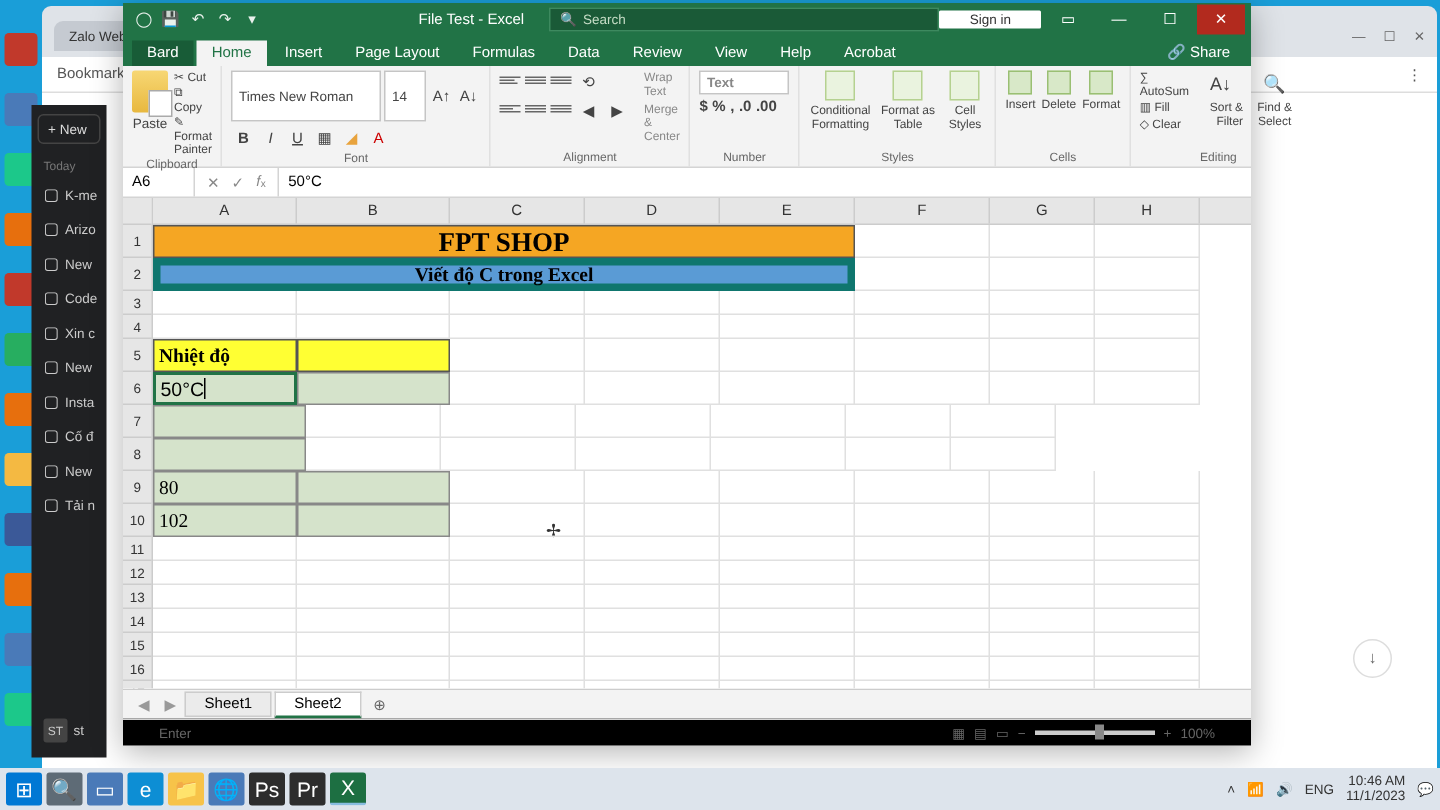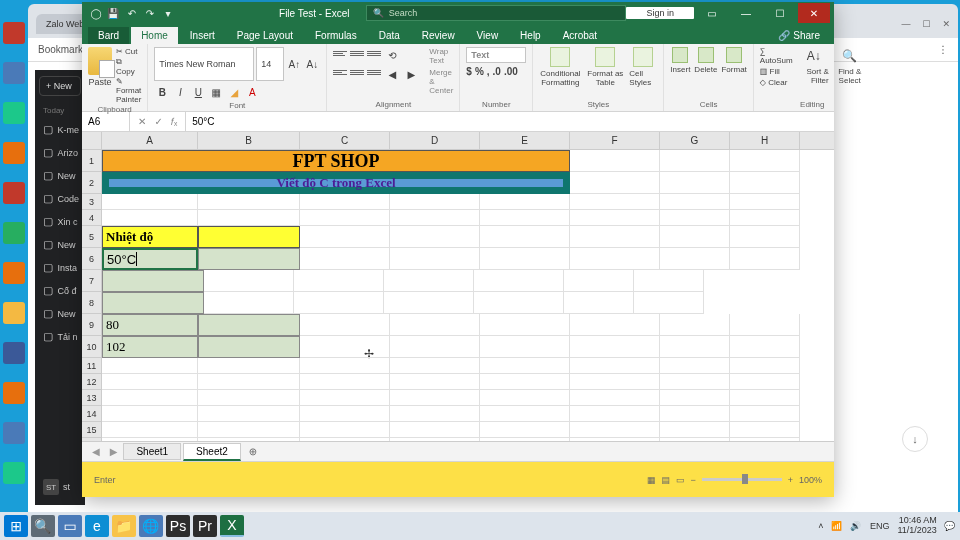--- a/index.html
+++ b/index.html
@@ -32,21 +32,21 @@
 .chrome-window { position: absolute; left: 28px; top: 4px; right: 2px; height: 40px; background: #dfe3e8; border-radius: 6px 6px 0 0; display: flex; align-items: center; padding: 4px 8px; gap: 4px; font-size: 9px; }
 .chrome-tab { background: #fff; border-radius: 6px 6px 0 0; padding: 3px 10px; font-size: 9px; color: #333; white-space: nowrap; overflow: hidden; max-width: 90px; height: 20px; display: flex; align-items: center; }
 .chrome-tab.inactive { background: #c5cad1; }
 .chrome-controls { margin-left: auto; display: flex; gap: 12px; color: #666; }
 
 .chrome-toolbar { position: absolute; left: 28px; top: 38px; right: 2px; height: 24px; background: #fff; border-bottom: 1px solid #ddd; display: flex; align-items: center; padding: 0 10px; gap: 10px; font-size: 10px; color: #555; }
 .chrome-body { position: absolute; left: 28px; top: 62px; right: 2px; bottom: 28px; background: #fff; }
 .chrome-round { position: absolute; right: 30px; bottom: 60px; width: 26px; height: 26px; background: #fff; border: 1px solid #ddd; border-radius: 50%; display: flex; align-items: center; justify-content: center; color: #666; }
 
 
-.dark-sidebar { position: absolute; left: 35px; top: 70px; width: 50px; bottom: 35px; background: #202123; display: flex; flex-direction: column; padding: 6px 4px; gap: 2px; color: #aaa; font-size: 9px; overflow: hidden; }
+.dark-sidebar { position: absolute; left: 21px; top: 70px; width: 50px; bottom: 35px; background: #202123; display: flex; flex-direction: column; padding: 6px 4px; gap: 2px; color: #aaa; font-size: 9px; overflow: hidden; }
 .ds-new { border: 1px solid #444; border-radius: 4px; padding: 4px 6px; color: #ddd; margin-bottom: 6px; font-size: 9px; white-space: nowrap; }
 .ds-item { padding: 4px 4px; display: flex; align-items: center; gap: 4px; white-space: nowrap; color: #ccc; font-size: 9px; overflow: hidden; }
 .ds-item .msg { font-size: 11px; }
 .ds-st { margin-top: auto; background: #444; width: 16px; height: 16px; border-radius: 2px; font-size: 8px; display: inline-flex; align-items: center; justify-content: center; }
 
 
 .excel-window { position: absolute; left: 82px; top: 2px; width: 752px; height: 495px; background: #fff; box-shadow: 0 4px 20px rgba(0,0,0,0.3); display: flex; flex-direction: column; }
 
 .excel-titlebar { height: 22px; background: #217346; display: flex; align-items: center; color: #fff; font-size: 10px; }
 .excel-qa { display: flex; gap: 6px; padding: 0 8px; align-items: center; }
@@ -125,38 +125,38 @@
 .ch { border-right: 1px solid #ccc; font-size: 10px; display: flex; align-items: center; justify-content: center; color: #333; }
 .ch.ca { width: 96px; } .ch.cb { width: 102px; } .ch.cc { width: 90px; } .ch.cd { width: 90px; } .ch.ce { width: 90px; } .ch.cf { width: 90px; } .ch.cg { width: 70px; } .ch.chh { width: 70px; }
 
 .rows { position: relative; }
 .row { display: flex; height: 16px; }
 .row.tall { height: 22px; }
 .cell { border-right: 1px solid #e0e0e0; border-bottom: 1px solid #e0e0e0; font-size: 10px; padding: 0 3px; display: flex; align-items: center; }
 .cell.ca { width: 96px; } .cell.cb { width: 102px; } .cell.cc { width: 90px; } .cell.cd { width: 90px; } .cell.ce { width: 90px; } .cell.cf { width: 90px; } .cell.cg { width: 70px; } .cell.chh { width: 70px; }
 
 .merged-title { width: 468px; background: #f5a623; border: 1px solid #555; font-family: "Times New Roman", serif; font-weight: bold; font-size: 18px; justify-content: center; }
-.merged-sub { width: 468px; background: #5a9bd5; border: 7px solid #0f766e; font-family: "Times New Roman", serif; font-weight: bold; font-size: 13px; justify-content: center; color: #4c1d95; }
+.merged-sub { width: 468px; background: #5a9bd5; border: 5px solid #0f766e; font-family: "Times New Roman", serif; font-weight: bold; font-size: 13px; justify-content: center; color: #000000; }
 .yellow-hdr { background: #ffff33; border: 1px solid #555; font-family: "Times New Roman", serif; font-weight: bold; font-size: 13px; }
 .yellow-hdr2 { background: #ffff33; border: 1px solid #555; }
 .green-cell { background: #d5e3cb; border: 1px solid #888; font-family: "Times New Roman", serif; font-size: 13px; }
 .green-cell.r { border-right: 1px solid #888; }
 
 .editing-cell { border: 2px solid #217346 !important; position: relative; }
 .cursor-line { display: inline-block; width: 1px; height: 14px; background: #000; vertical-align: middle; }
 
 .cursor-plus { position: absolute; left: 282px; top: 215px; font-size: 12px; color: #333; pointer-events: none; }
 
 .sheet-tabs { height: 20px; border-top: 1px solid #ccc; background: #f3f3f3; display: flex; align-items: center; font-size: 10px; padding: 0 6px; gap: 2px; }
 .st-nav { color: #999; padding: 0 4px; }
 .st-tab { padding: 2px 12px; border: 1px solid #ccc; background: #ebebeb; }
 .st-tab.active { background: #fff; border-bottom: 2px solid #217346; }
 .st-add { padding: 0 6px; color: #666; }
 
-.statusbar { height: 36px; background: #fde047; border-top: 1px solid #d4d4d4; display: flex; align-items: center; font-size: 9px; padding: 0 12px; color: #666; }
+.statusbar { height: 18px; background: #000000; border-top: 1px solid #d4d4d4; display: flex; align-items: center; font-size: 9px; padding: 0 24px; color: #666; }
 .sb-right { margin-left: auto; display: flex; align-items: center; gap: 6px; }
 .zoom-slider { width: 80px; height: 3px; background: #ccc; position: relative; }
 .zoom-slider::after { content: ""; width: 6px; height: 10px; background: #888; position: absolute; left: 40px; top: -4px; }
 </style>
 </head>
 <body>
 
 <div class="desktop-icons">
   <div class="di red"></div>
   <div class="di"></div>
@@ -388,21 +388,21 @@
           <div class="style-item">
               <div class="style-icon"></div>
               <span style="width:42px;text-align:center">Conditional Formatting</span>
             </div>
           <div class="style-item">
               <div class="style-icon"></div>
               <span style="width:36px;text-align:center">Format as Table</span>
             </div>
           <div class="style-item">
               <div class="style-icon"></div>
-              <span style="width:28px;text-align:left">Cell Styles</span>
+              <span style="width:28px;text-align:center">Cell Styles</span>
             </div>
         </div>
       </div>
       <div class="rg-label">Styles</div>
     </div>
 
     <div class="ribbon-group">
       <div class="rg-body">
         <div class="cells-box">
           <div class="cell-item">

